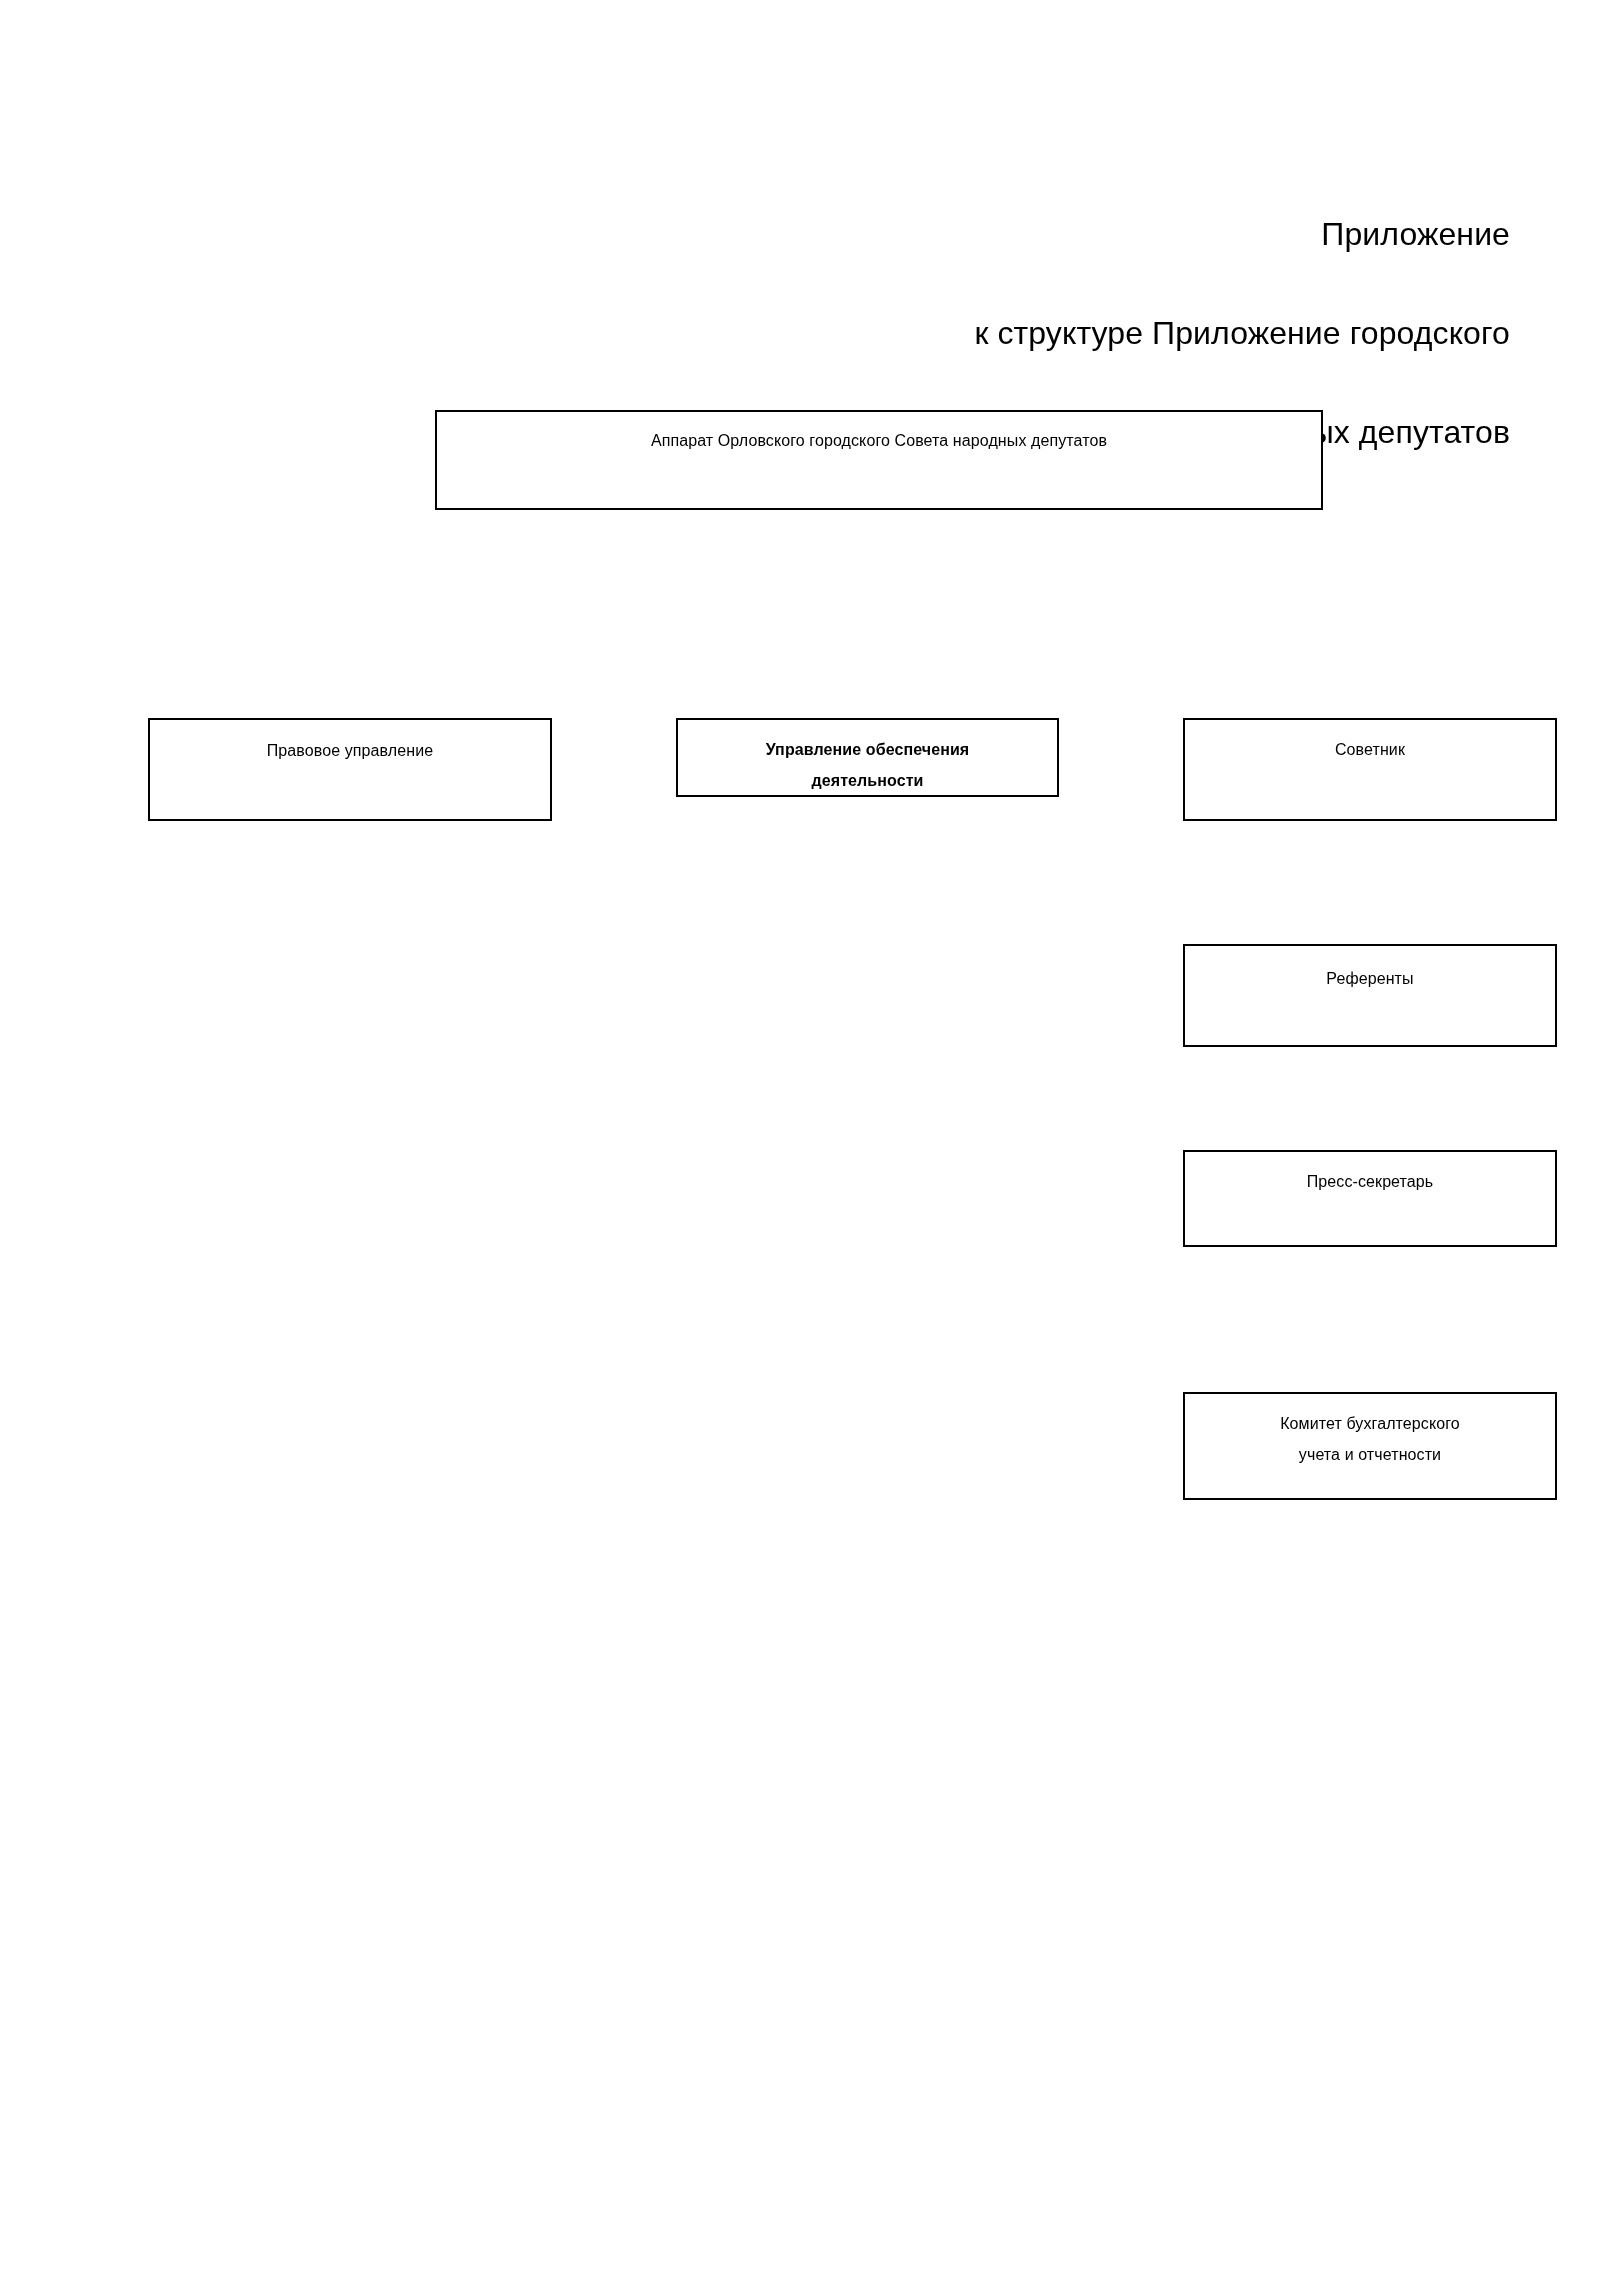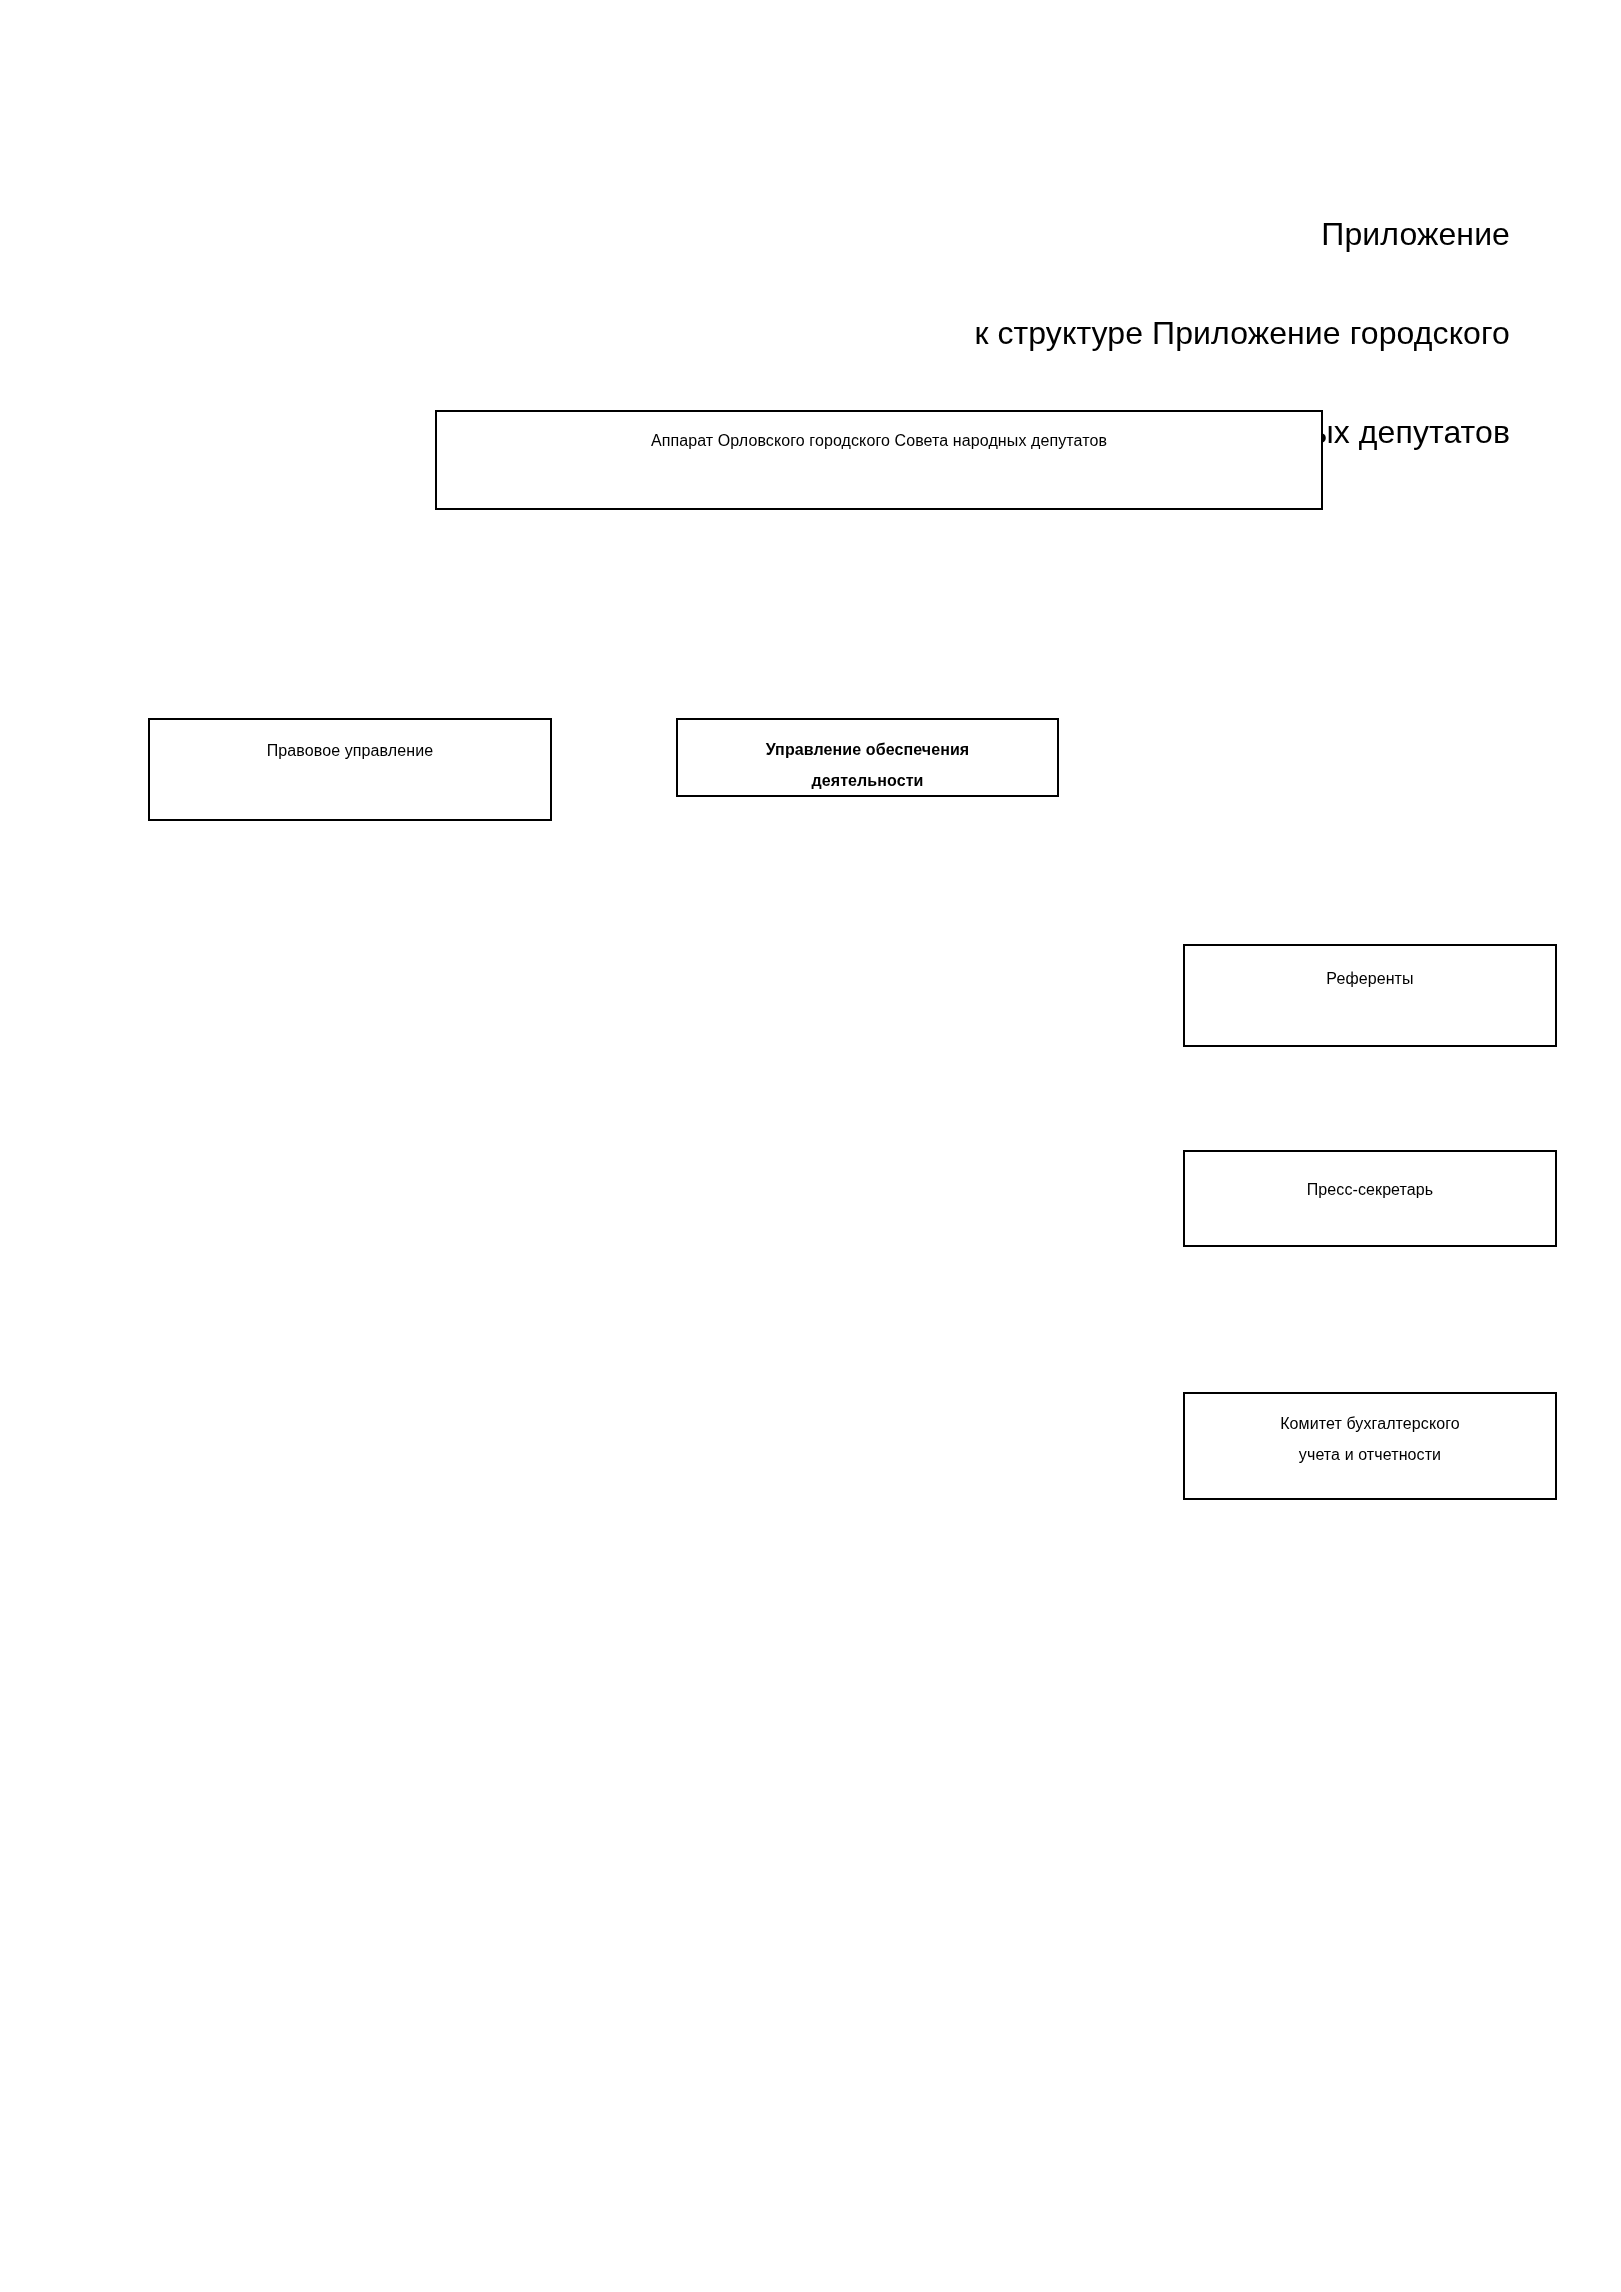--- a/index.html
+++ b/index.html
@@ -113,21 +113,20 @@
   }
 
   #node-press {
     left: 1183px;
     top: 1150px;
     width: 374px;
     height: 97px;
   }
   #node-press .node-label {
     padding-top: 13.7px;
-    margin-top: 8px;
   }
 
   #node-accounting {
     left: 1183px;
     top: 1392px;
     width: 374px;
     height: 108px;
   }
   #node-accounting .node-label {
     padding-top: 13.7px;
@@ -150,20 +149,23 @@
 
   <div class="node" id="node-legal">
     <span class="node-label">Правовое управление</span>
   </div>
 
   <div class="node" id="node-support">
     <span class="node-label">Управление обеспечения
 деятельности</span>
   </div>
 
+  <div class="node" id="node-advisor">
+    <span class="node-label">Советник</span>
+  </div>
 
   <div class="node" id="node-referents">
     <span class="node-label">Референты</span>
   </div>
 
   <div class="node" id="node-press">
     <span class="node-label">Пресс-секретарь</span>
   </div>
 
   <div class="node" id="node-accounting">

